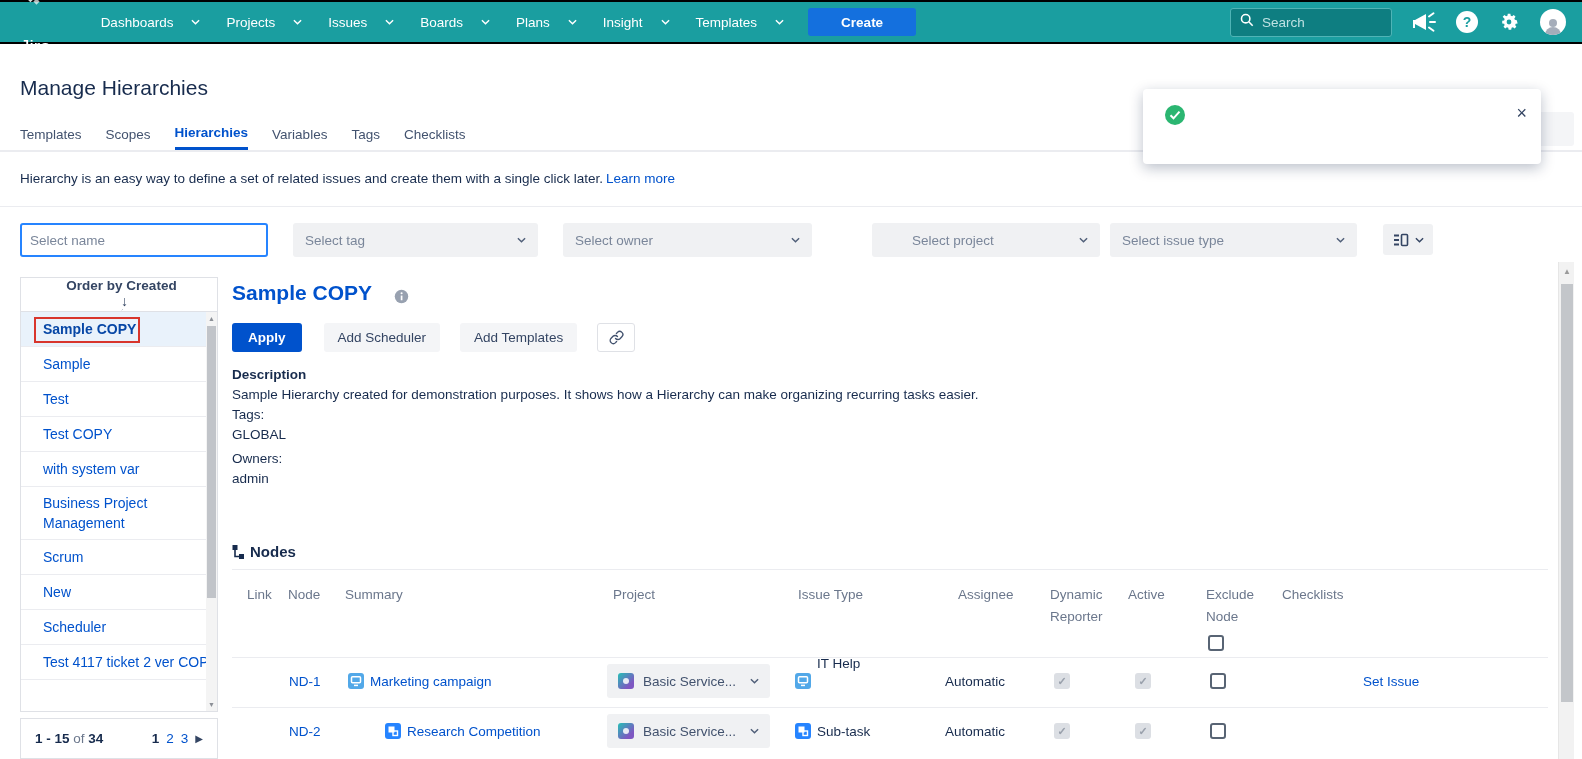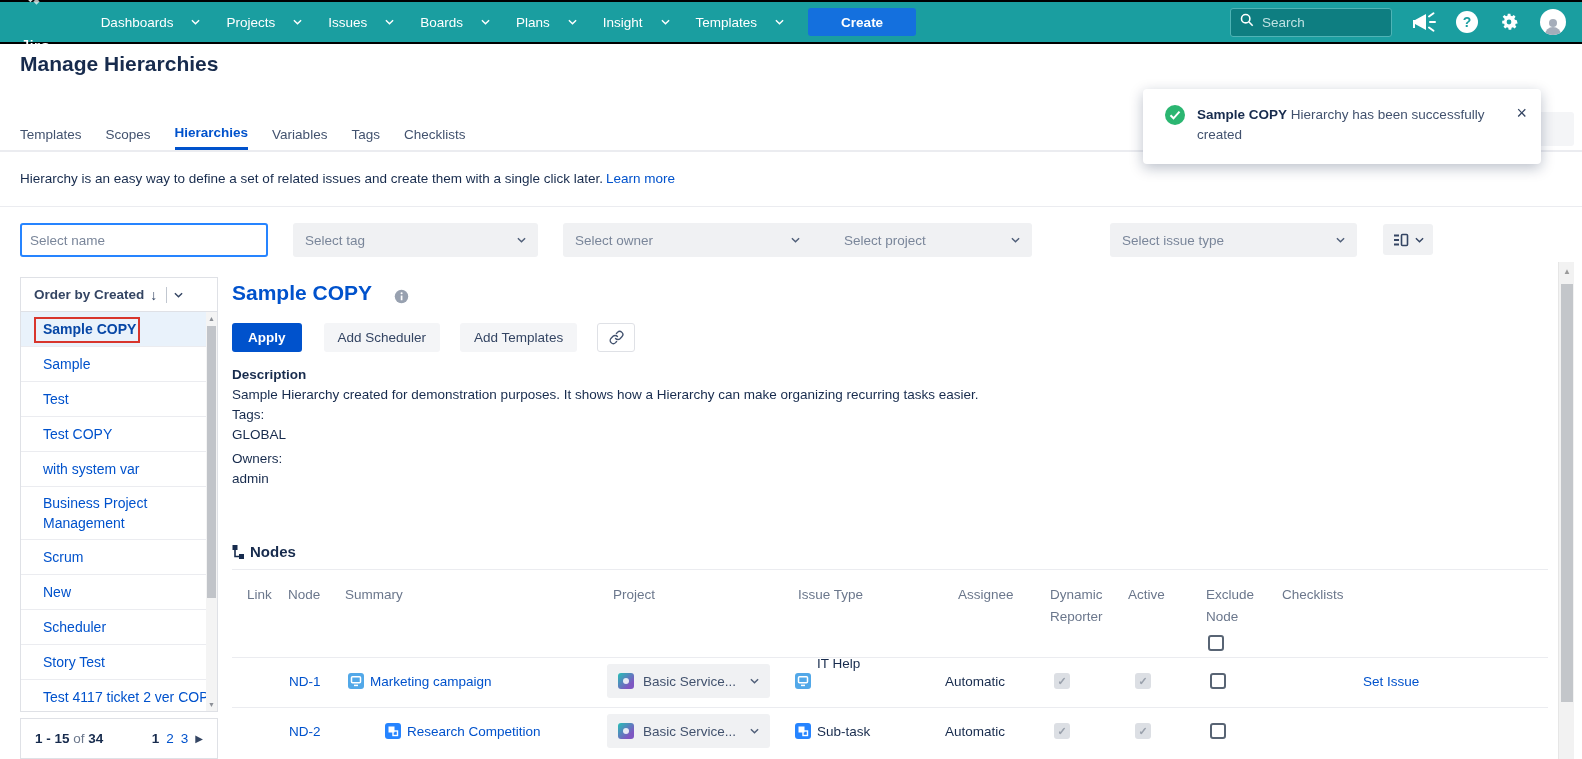--- a/index.html
+++ b/index.html
@@ -22,21 +22,21 @@
                 display:flex; align-items:center; gap:8px; padding:0 9px; }
   .nav-search input { background:transparent; border:none; outline:none; color:#D9EEEF; font-size:13.5px; width:110px;
                       font-family:"Liberation Sans", sans-serif; }
   .nav-search input::placeholder { color:#BFE2E3; }
   .icon-btn { display:flex; align-items:center; justify-content:center; cursor:pointer; }
   .help-circle { width:22px; height:22px; border-radius:50%; background:#fff; color:#1A9EA0;
                  font-weight:bold; font-size:14px; display:flex; align-items:center; justify-content:center; }
   .avatar { width:26px; height:26px; border-radius:50%; background:#fff; display:flex; align-items:flex-end; justify-content:center; overflow:hidden; }
 
   
-  .page-title { position:absolute; left:20px; top:52px; font-size:21px; font-weight:bold; color:#172B4D; }
+  .page-title { position:absolute; left:20px; top:76px; font-size:21px; font-weight:normal; color:#172B4D; }
   .tabs { position:absolute; left:0; top:118px; width:1582px; height:34px; border-bottom:2px solid #EBECF0;
           display:flex; gap:24px; padding-left:20px; font-size:13.5px; color:#42526E; z-index:1; }
   .tab { display:flex; align-items:center; height:100%; cursor:pointer; }
   .tab.active { color:#0052CC; font-weight:bold; border-bottom:3px solid #0052CC; margin-bottom:-2px; }
   .intro { position:absolute; left:20px; top:171px; font-size:13.5px; color:#172B4D; }
   .intro a { color:#0052CC; text-decoration:none; margin-left:3px; }
   .divider-full { position:absolute; left:0; top:206px; width:1582px; height:1px; background:#EBECF0; }
 
   
   .hidden-btn { position:absolute; left:1502px; top:112px; width:72px; height:34px;
@@ -56,21 +56,21 @@
   .f-select { position:absolute; top:223px; height:34px; background:#F0F1F3; border-radius:3px;
               display:flex; align-items:center; justify-content:space-between; padding:0 12px;
               color:#7A869A; font-size:13.5px; cursor:pointer; }
   .view-btn { position:absolute; left:1383px; top:224px; width:50px; height:31px; background:#F0F1F3;
               border-radius:3px; display:flex; align-items:center; justify-content:center; gap:6px; cursor:pointer; }
 
   
   .sidebar { position:absolute; left:20px; top:277px; width:198px; height:435px;
              border:1px solid #DFE1E6; background:#fff; }
   .sb-header { height:34px; border-bottom:1px solid #DFE1E6; display:flex; align-items:center;
-               padding:0 8px 0 13px; font-size:13.5px; font-weight:bold; color:#344563; }
+               padding:0 8px 0 13px; font-size:13.5px; font-weight:bold; color:#344563;flex-direction:column; }
   .sb-header .arrow { margin-left:6px; font-size:14px; }
   .sb-header .vsep { width:1px; height:16px; background:#C1C7D0; margin:0 7px 0 9px; }
   .sb-list { position:absolute; left:0; top:34px; right:0; bottom:0; overflow:hidden; }
   .sb-item { border-bottom:1px solid #EBECF0; display:flex; align-items:center; padding:0 16px 0 22px;
              height:35px; color:#0052CC; font-size:14px; cursor:pointer; white-space:nowrap; overflow:hidden; }
   .sb-item.selected { background:#E9F2FB; color:#0747A6; font-weight:bold; }
   .sb-item.two-line { height:53px; white-space:normal; line-height:20px; padding-right:24px; }
   .annotation-box { position:absolute; left:13px; top:39px; width:106px; height:26px;
                     border:2px solid #D8352C; z-index:5; pointer-events:none; }
   .sb-scroll { position:absolute; right:0; top:34px; bottom:0; width:11px; background:#F4F4F4; }
@@ -237,38 +237,37 @@
   <div class="divider-full"></div>
 
   <div class="hidden-btn"></div>
   <div class="toast">
     <span>
       <svg width="20" height="20" viewBox="0 0 20 20">
           <circle cx="10" cy="10" r="10" fill="#2BB671"></circle>
           <path d="M5.5 10.3l3 3 6-6.6" stroke="#fff" stroke-width="2" fill="none"></path>
         </svg>
     </span>
-    <span class="toast-text"><b>Sample COPY</b> <span>Hierarchy has been successfully created</span></span>
     <span class="toast-close">×</span>
   </div>
 
   <input class="name-input" type="text" placeholder="Select name" style="">
   <div class="f-select" style="left:293px;width:245px;">
     <span>Select tag</span>
     <svg class="chev" viewBox="0 0 10 6">
         <path d="M1 1l4 4 4-4" stroke="#505F79" stroke-width="1.6" fill="none"></path>
       </svg>
   </div>
   <div class="f-select" style="left:563px;width:249px;">
     <span>Select owner</span>
     <svg class="chev" viewBox="0 0 10 6">
         <path d="M1 1l4 4 4-4" stroke="#505F79" stroke-width="1.6" fill="none"></path>
       </svg>
   </div>
-  <div class="f-select" style="left:804px;width:228px;padding-left:40px;">
+  <div class="f-select" style="left:872px;width:228px;padding-left:40px;">
     <span>Select project</span>
     <svg class="chev" viewBox="0 0 10 6">
         <path d="M1 1l4 4 4-4" stroke="#505F79" stroke-width="1.6" fill="none"></path>
       </svg>
   </div>
   <div class="f-select" style="left:1110px;width:247px;">
     <span>Select issue type</span>
     <svg class="chev" viewBox="0 0 10 6">
         <path d="M1 1l4 4 4-4" stroke="#505F79" stroke-width="1.6" fill="none"></path>
       </svg>
@@ -296,21 +295,20 @@
     <div class="sb-list">
       <div class="sb-item selected">Sample COPY</div>
       <div class="sb-item">Sample</div>
       <div class="sb-item">Test</div>
       <div class="sb-item">Test COPY</div>
       <div class="sb-item">with system var</div>
       <div class="sb-item two-line">Business Project Management</div>
       <div class="sb-item">Scrum</div>
       <div class="sb-item">New</div>
       <div class="sb-item">Scheduler</div>
-      <div class="sb-item">Story Test</div>
       <div class="sb-item">Test 4117 ticket 2 ver COPY</div>
     </div>
     <div class="sb-scroll">
       <span class="s-arrow" style="top:3px;">▲</span>
       <span class="thumb"></span>
       <span class="s-arrow" style="bottom:3px;">▼</span>
     </div>
   </aside>
   <div class="sb-pagination">
     <span class="range"><b>1 - 15</b> <span>of</span> <b>34</b></span>

